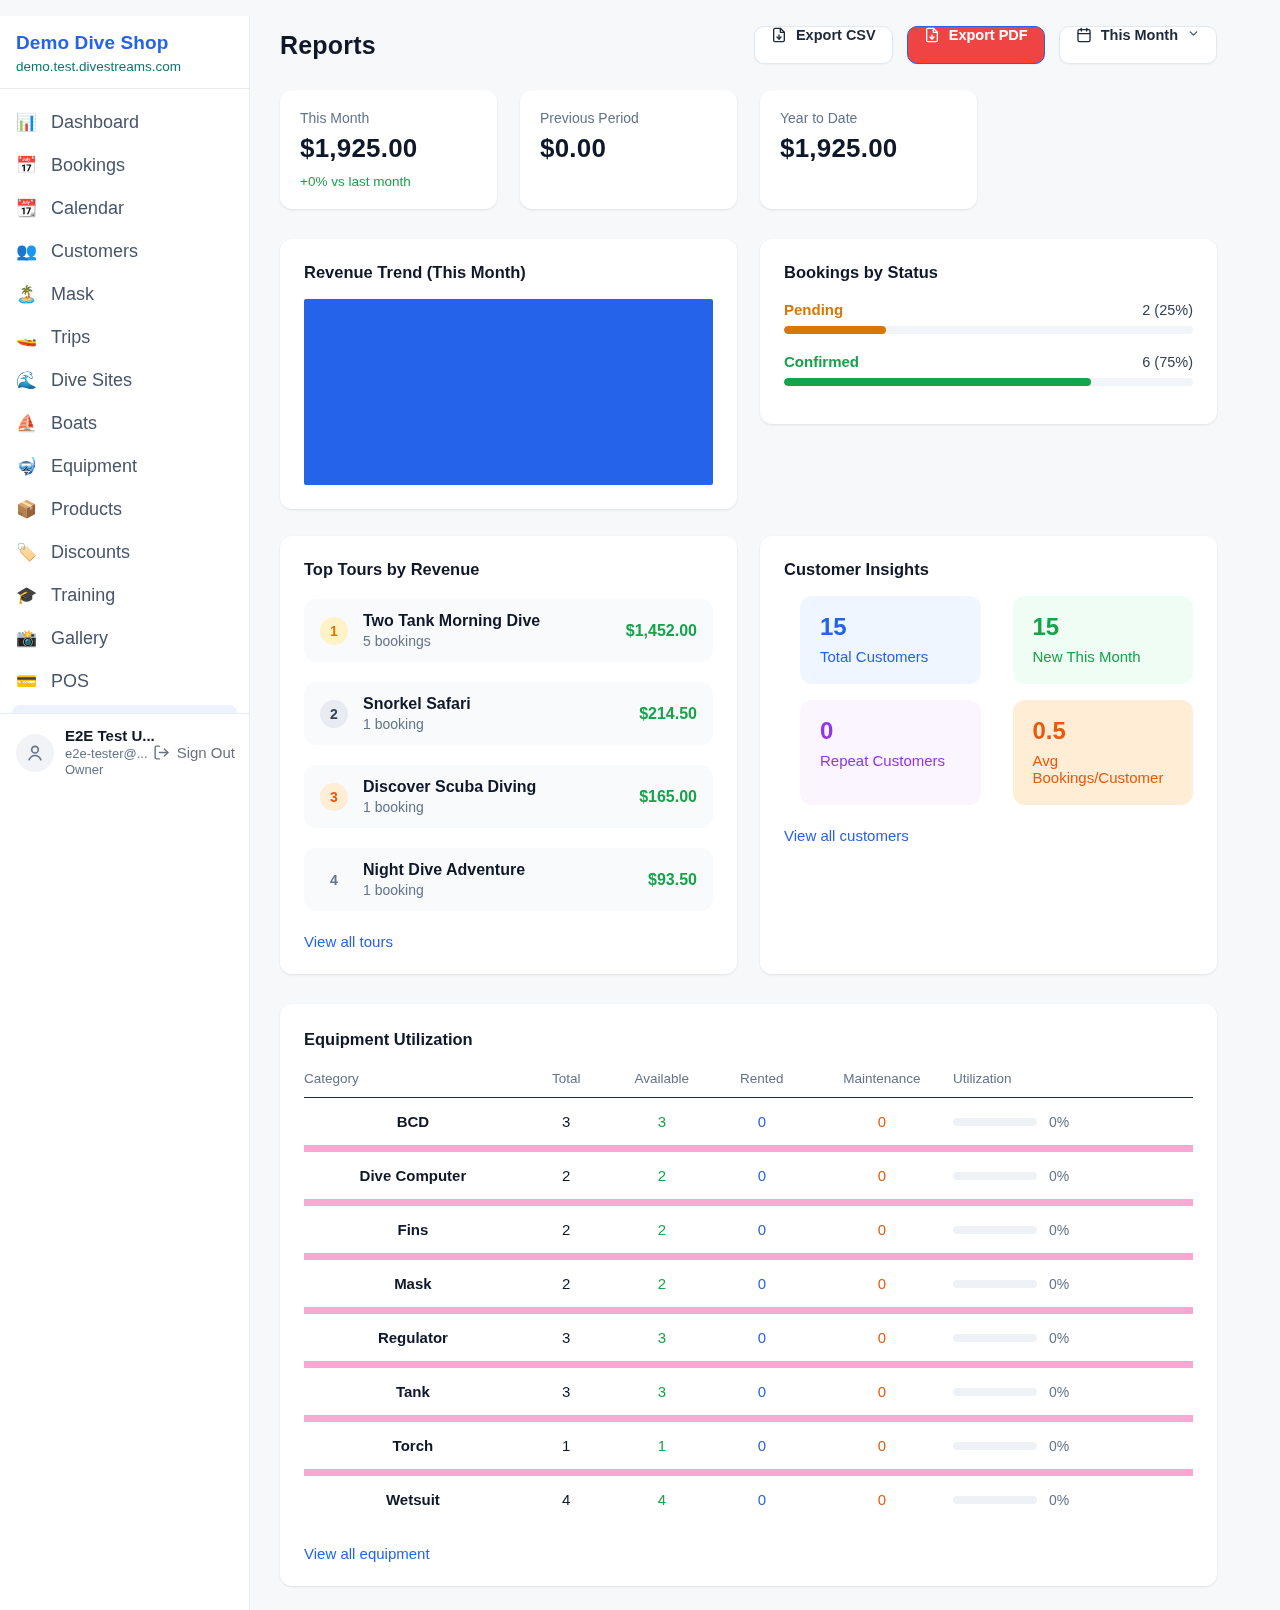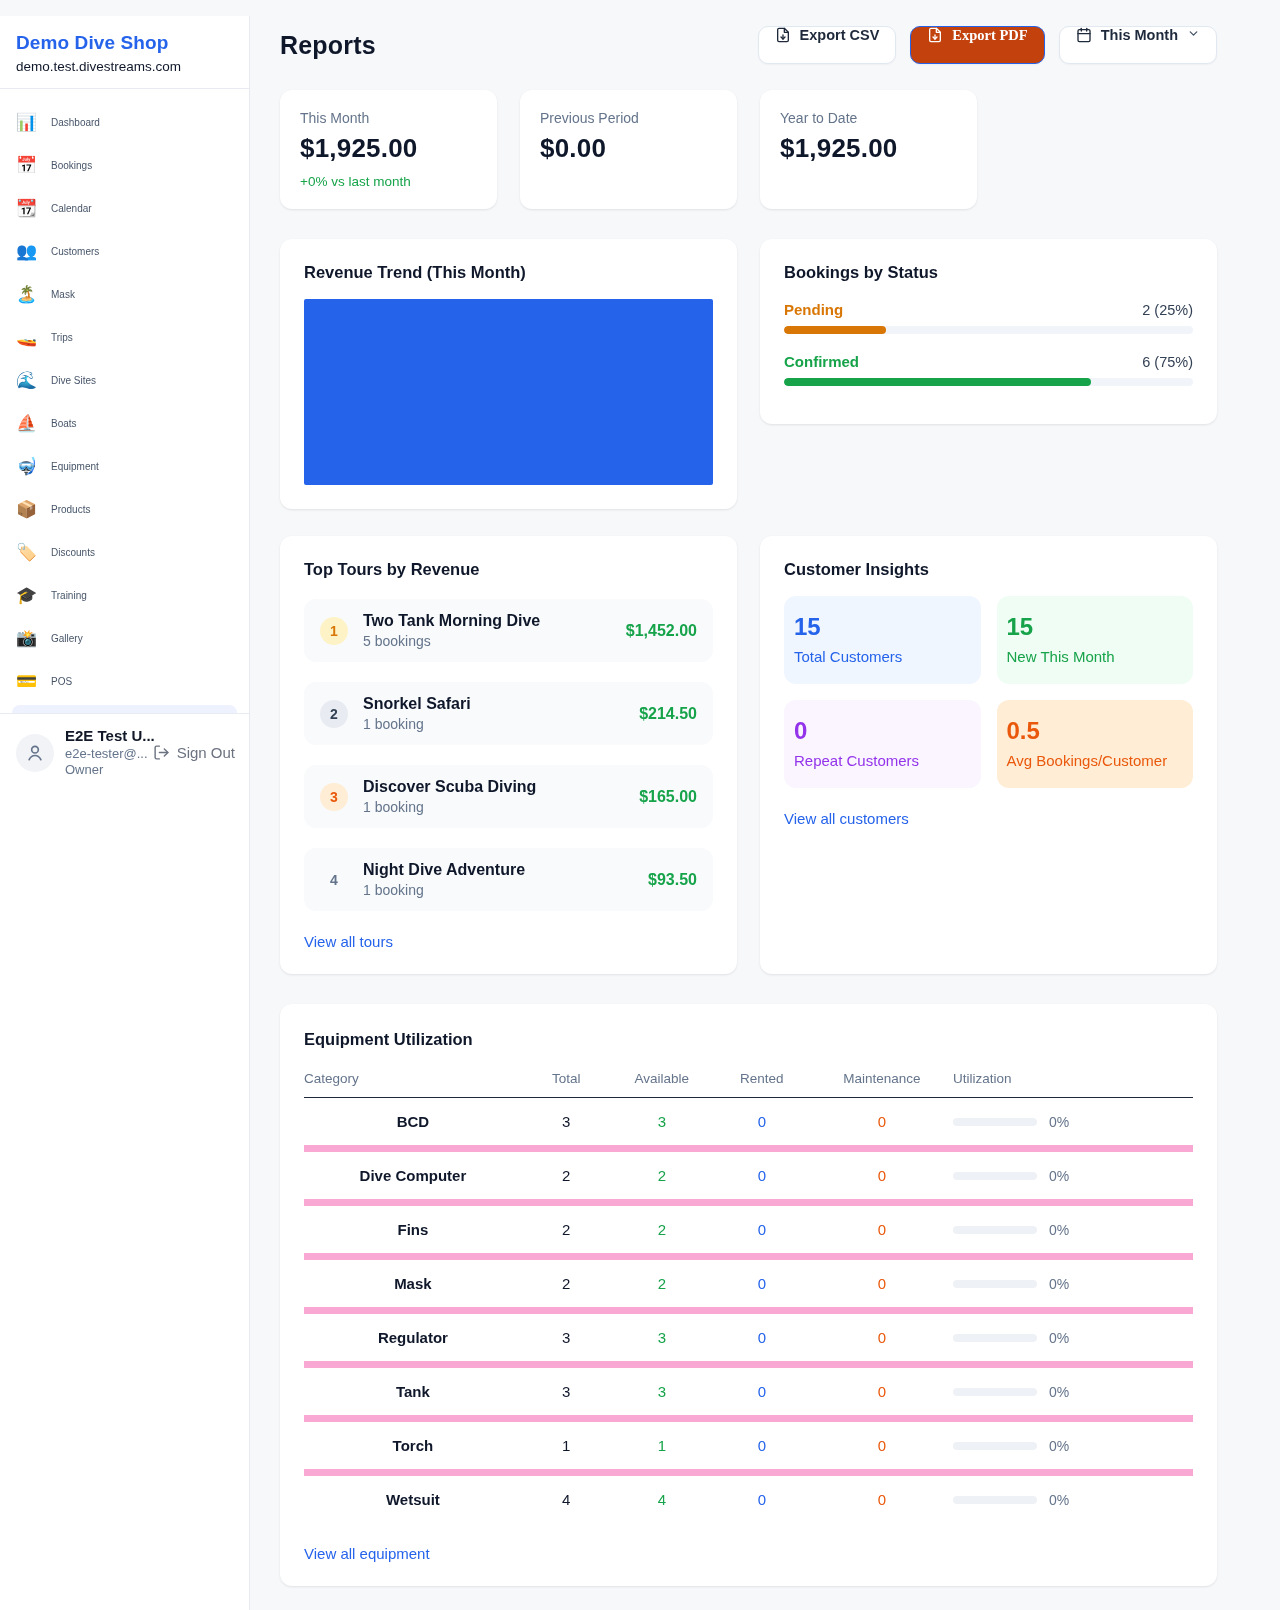--- a/index.html
+++ b/index.html
@@ -11,28 +11,28 @@
   }
   .app { position:relative; width:1280px; height:1610px; }
 
   
   .sidebar {
     position:absolute; left:0; top:16px; width:250px; height:1610px;
     background:#ffffff; border-right:1px solid #e5e9f0;
   }
   .sidebar-header { padding:16px 16px 14px 16px; border-bottom:1px solid #e8ecf2; }
   .shop-name { color:#2563eb; font-size:19px; font-weight:800; letter-spacing:.1px; }
-  .shop-domain { color:#0f172a; font-size:13.5px; margin-top:5px; }
+  .shop-domain { color:#0f766e; font-size:13.5px; margin-top:5px; }
   .nav { padding:12px 0 0 0; }
   .nav-item {
     display:flex; align-items:center; gap:13px; height:43px;
     padding:0 16px; cursor:pointer; color:#475569;
   }
   .nav-icon { width:22px; font-size:17px; text-align:center; flex:0 0 auto; }
-  .nav-label { font-size:10px; font-weight:500; }
+  .nav-label { font-size:18px; font-weight:500; }
   .active-sliver {
     height:8px; margin:2px 12px 0 12px; background:#eef2ff;
     border-radius:8px 8px 0 0;
   }
   .user-panel {
     display:flex; align-items:center; gap:11px;
     border-top:1px solid #e8ecf2; padding:12px 14px 14px 16px;
   }
   .avatar {
     width:38px; height:38px; border-radius:50%; background:#f1f3f7;
@@ -51,21 +51,21 @@
   .page-header { display:flex; align-items:center; justify-content:space-between; }
   .page-title { font-size:25px; font-weight:800; color:#0f172a; letter-spacing:.2px; }
   .header-actions { display:flex; gap:14px; }
   .btn {
     display:flex; align-items:flex-start; gap:9px; height:38px; padding:0 16px;
     background:#fff; border:1px solid #e2e8f0; border-radius:10px;
     font-size:14.5px; font-weight:700; color:#1e293b; cursor:pointer;
     box-shadow:0 1px 2px rgba(15,23,42,.04);
     font-family:inherit;
   }
-  .btn.primary { background:#c2410c; border-color:#2563eb; color:#fff;font-family:Liberation Serif, serif; }
+  .btn.primary { background:#ef4444; border-color:#2563eb; color:#fff; }
   .btn svg { display:block; }
 
   .card {
     background:#fff; border-radius:12px;
     box-shadow:0 1px 3px rgba(15,23,42,.06), 0 1px 2px rgba(15,23,42,.04);
   }
   .card-title { font-size:16.5px; font-weight:700; color:#0f172a; }
 
   .stats-row { display:grid; grid-template-columns:repeat(4,1fr); gap:23px; margin-top:26px; }
   .stat-card { padding:20px; }
@@ -110,21 +110,21 @@
   .tour-name { font-size:16px; font-weight:600; color:#0f172a; }
   .tour-bookings { font-size:14px; color:#64748b; margin-top:3px; }
   .tour-amount { margin-left:auto; font-size:16px; font-weight:700; color:#16a34a; }
   .view-link {
     display:block; text-align:left; color:#2563eb; font-size:15px;
     margin-top:22px; cursor:pointer; text-decoration:none;
   }
 
   .insights-card { padding:24px; }
   .insight-grid { display:grid; grid-template-columns:1fr 1fr; gap:16px; margin-top:17px; }
-  .insight-tile { border-radius:12px; padding:17px 16px 19px 10px; }
+  .insight-tile { border-radius:12px; padding:17px 16px 19px 20px;margin-left:16px; }
   .insight-value { font-size:24px; font-weight:800; }
   .insight-label { font-size:15px; margin-top:7px; }
   .tile-blue   { background:#eff6ff; } .tile-blue .insight-value,  .tile-blue .insight-label  { color:#2563eb; }
   .tile-green  { background:#f0fdf4; } .tile-green .insight-value, .tile-green .insight-label { color:#16a34a; }
   .tile-purple { background:#faf5ff; } .tile-purple .insight-value,.tile-purple .insight-label{ color:#9333ea; }
   .tile-orange { background:#ffedd5; } .tile-orange .insight-value,.tile-orange .insight-label{ color:#ea580c; }
 
   .equipment-card { margin-top:30px; padding:26px 24px 24px 24px; }
   table.equip { width:100%; border-collapse:collapse; margin-top:14px; }
   table.equip th {

